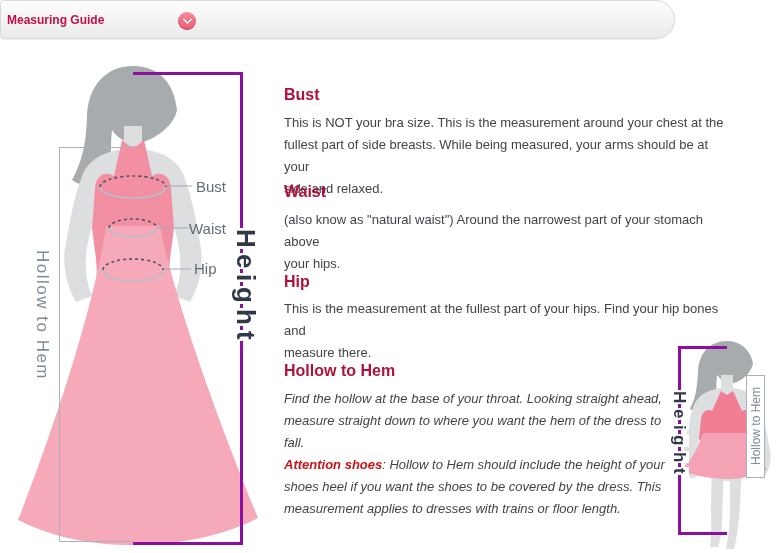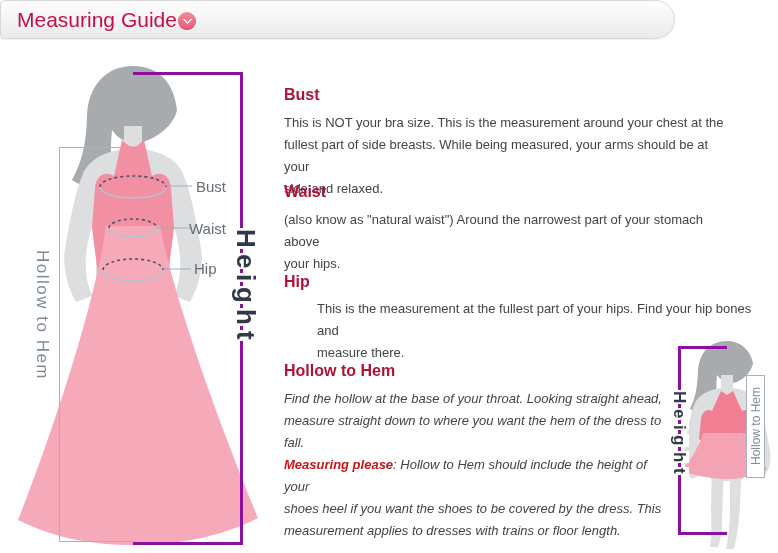--- a/index.html
+++ b/index.html
@@ -11,21 +11,21 @@
   
   .topbar {
     position:absolute; left:0; top:8; width:675px; height:39px;
     background:linear-gradient(#fdfdfd,#f3f3f3 55%,#eaeaea);
     border:1px solid #d8d8d8;
     border-radius:5px 22px 22px 5px;
     box-shadow:0 1px 1px rgba(0,0,0,.06);
     display:flex; align-items:center;
   }
   .topbar-title {
-    margin-left:16px; font-size:21px; font-weight:normal; color:#c30f45;
+    margin-left:6px; font-size:12px; font-weight:bold; color:#c30f45;
   }
   .chev-btn {
     position:absolute; left:177px; top:11px; width:18px; height:18px;
     border-radius:50%;
     background:linear-gradient(#f58a9b,#ec5b73);
     box-shadow:inset 0 -1px 1px rgba(170,20,50,.4);
     display:flex; align-items:center; justify-content:center;
     cursor:pointer;
   }
   .chev-glyph {
@@ -61,21 +61,21 @@
   .col { position:absolute; left:284px; top:0; width:452px; }
   .sec-h {
     position:absolute; left:0; font-size:16px; font-weight:bold; color:#ae1239;
   }
   .sec-p {
     position:absolute; left:0; width:452px;
     font-size:13px; line-height:22px; color:#404448; white-space:pre-line;
   }
   .h-bust { top:86px; }   .p-bust { top:112px; }
   .h-waist{ top:183px; }  .p-waist{ top:209px; }
-  .h-hip  { top:273px; }  .p-hip  { top:298px;margin-left:33px; }
+  .h-hip  { top:273px; }  .p-hip  { top:298px; }
   .h-hollow{ top:362px; } .p-hollow{ top:388px; width:384px;font-style:italic; }
   .attn { font-weight:bold; color:#c91418; }
   
   .fig-small { position:absolute; left:650px; top:335px; width:128px; height:218px; }
   .bracket-purple-small {
     position:absolute; left:678px; top:346px; width:49px; height:189px;
     border-left:3px solid #8c10a0; border-top:3px solid #8c10a0; border-bottom:3px solid #8c10a0;
   }
   .height-small {
     position:absolute; left:669px; top:388px;
@@ -143,21 +143,21 @@
 side and relaxed.</p>
   <h3 class="sec-h h-waist">Waist</h3>
   <p class="sec-p p-waist">(also know as "natural waist") Around the narrowest part of your stomach above
 your hips.</p>
   <h3 class="sec-h h-hip">Hip</h3>
   <p class="sec-p p-hip">This is the measurement at the fullest part of your hips. Find your hip bones and
 measure there.</p>
   <h3 class="sec-h h-hollow">Hollow to Hem</h3>
   <p class="sec-p p-hollow"><span>Find the hollow at the base of your throat. Looking straight ahead,
 measure straight down to where you want the hem of the dress to fall.
-</span><span class="attn">Measuring please</span><span>: Hollow to Hem should include the height of your
+</span><span class="attn">Attention shoes</span><span>: Hollow to Hem should include the height of your
 shoes heel if you want the shoes to be covered by the dress. This
 measurement applies to dresses with trains or floor length.</span></p>
 </div>
 
 <svg class="fig-small" viewBox="0 0 128 218">
   <ellipse cx="81" cy="29" rx="12" ry="15" fill="#d8dadc"></ellipse>
   <path d="M77,6 C60,6 49,18 48,36 C47,56 45,64 40,74 C50,80 62,78 68,70 C66,60 66,50 67,40 C72,47 80,50 87,47 C96,43 102,35 103,28 C100,14 90,6 77,6 Z" fill="#a8abae"></path>
   <rect x="71" y="40" width="12" height="18" fill="#dcdee0"></rect>
   <path d="M77,52 C58,54 48,60 44,70 C39,84 37,100 34,116 C32,128 36,138 42,144 L50,140 C46,128 46,116 50,102 L54,88 L54,120 C54,134 58,142 64,146 L90,146 C96,142 100,134 100,120 L100,88 L104,102 C108,116 108,128 104,140 L112,144 C118,138 122,128 120,116 C117,100 115,84 110,70 C106,60 96,54 77,52 Z" fill="#dcdee0"></path>
   <path d="M62,126 L74,126 L72,186 C72,198 70,206 68,212 L60,212 C62,200 61,186 61,170 Z" fill="#dcdee0"></path>

